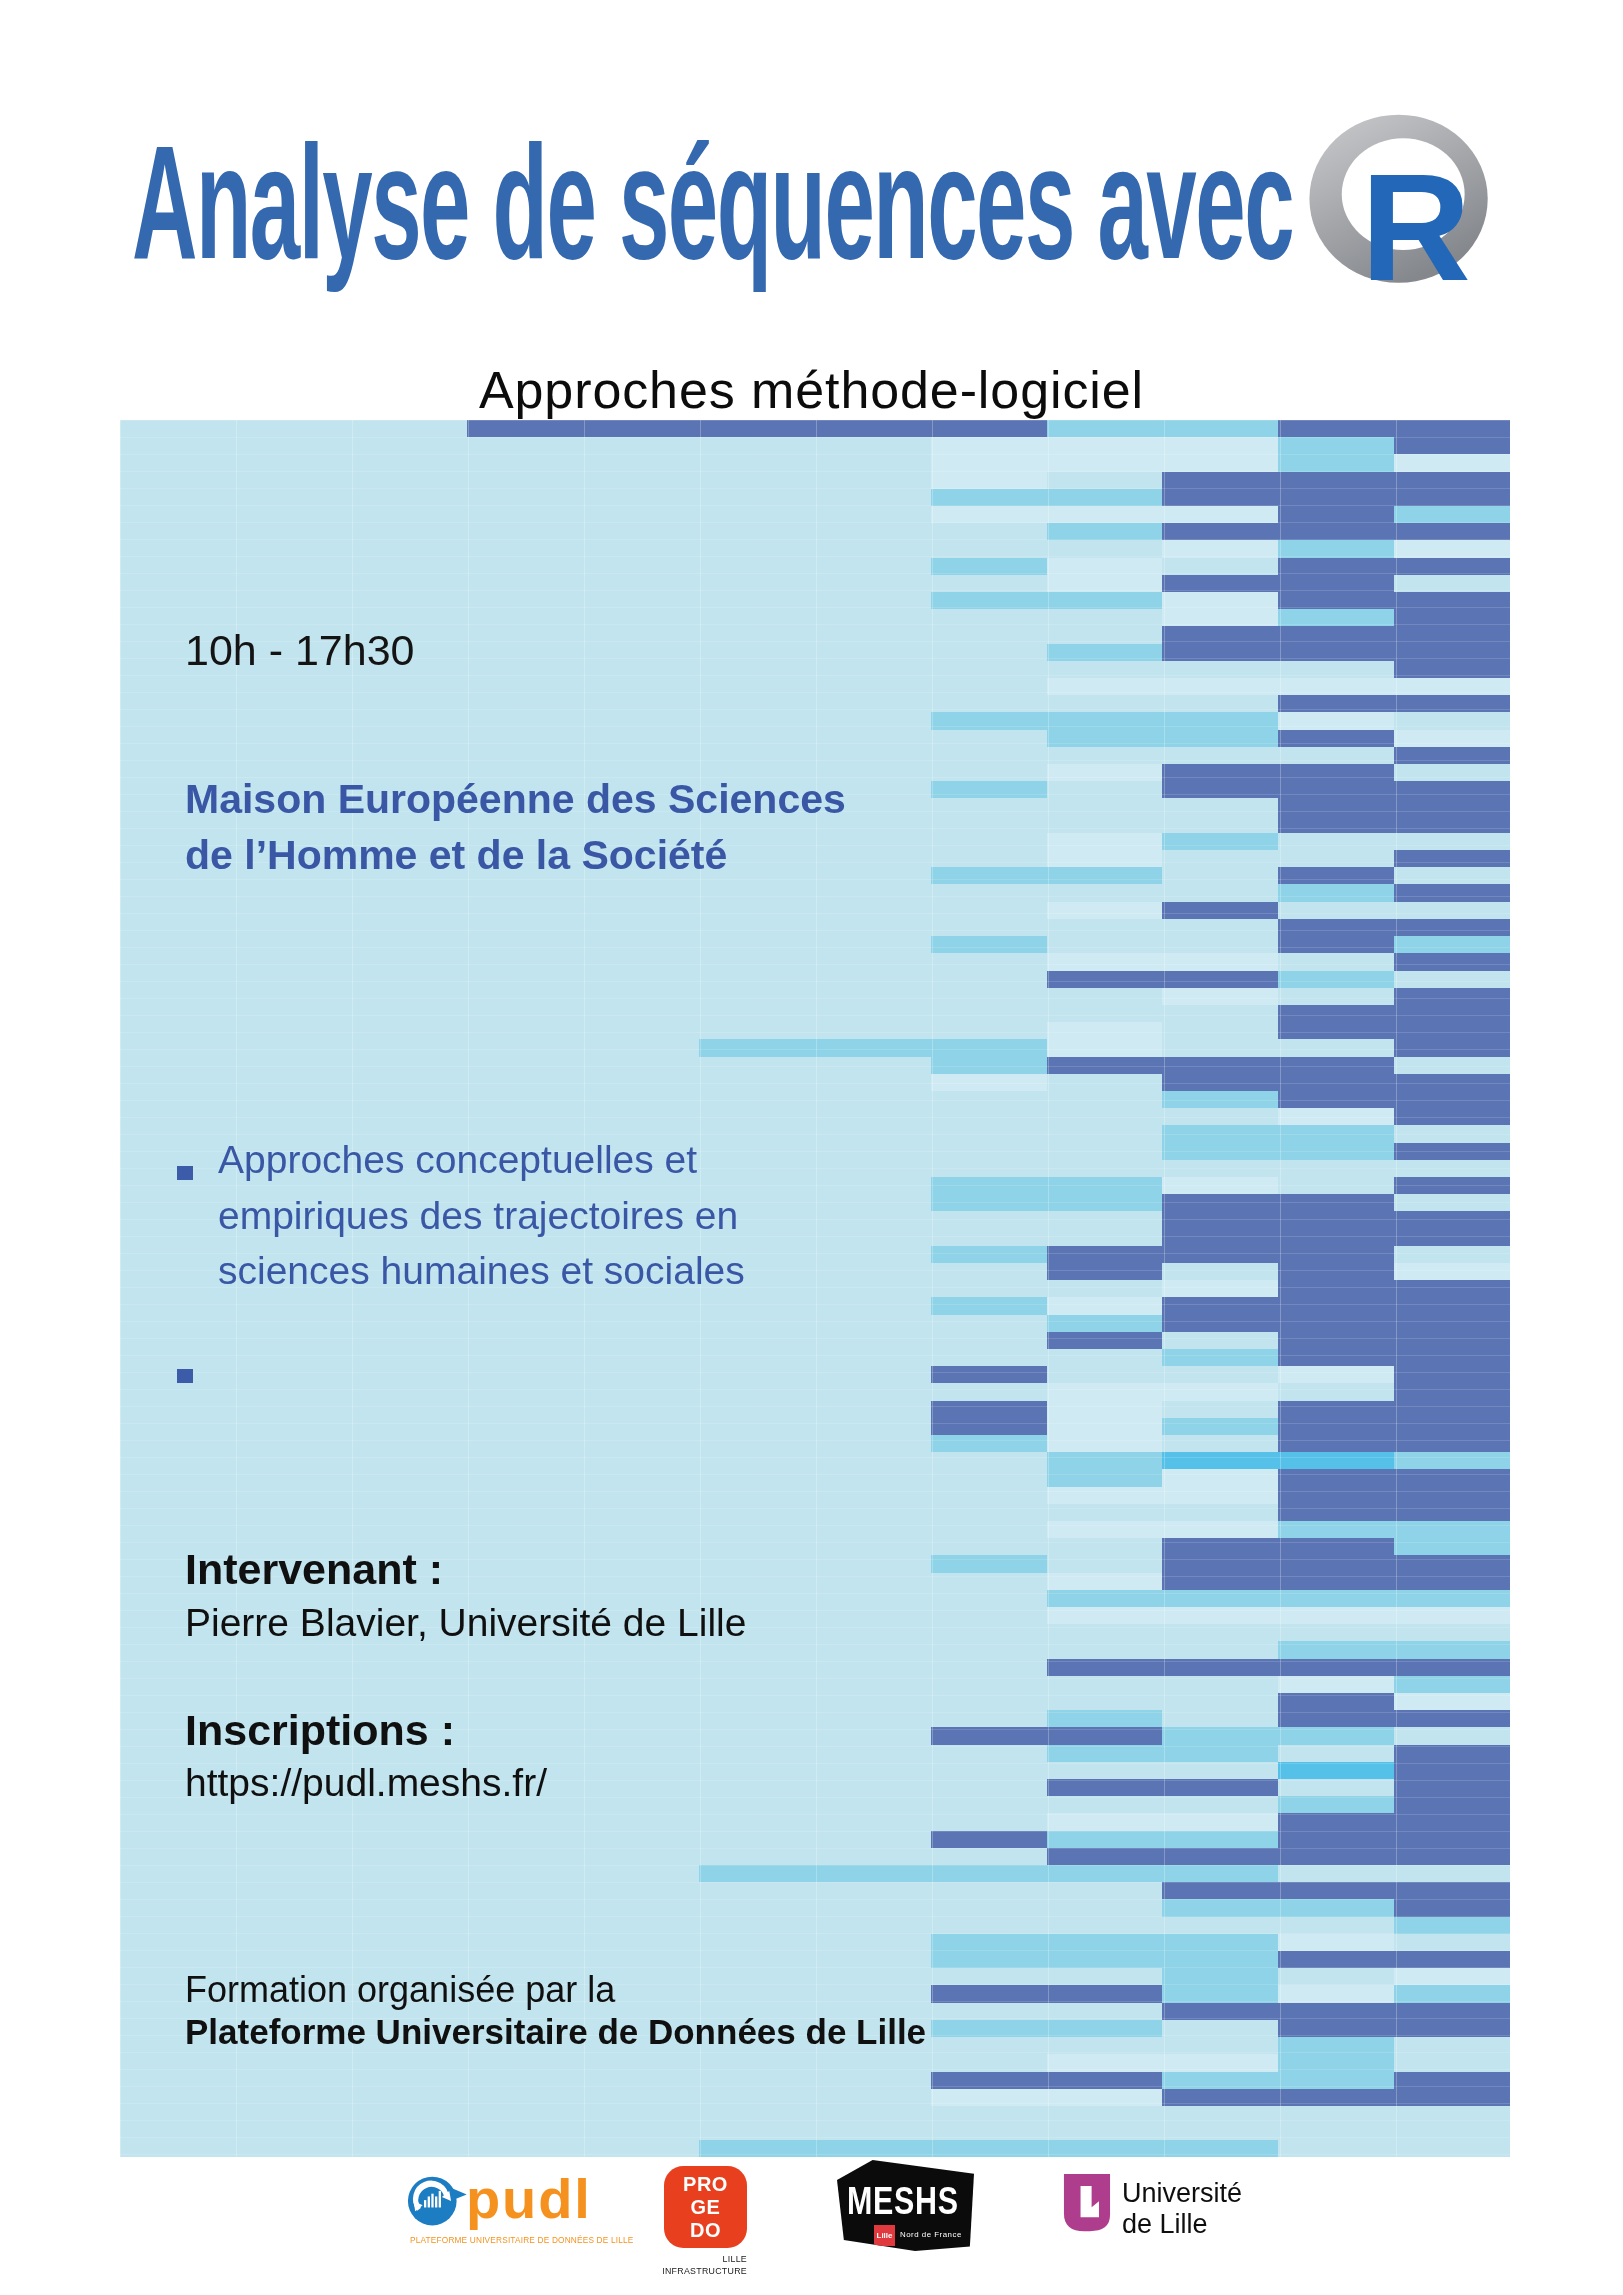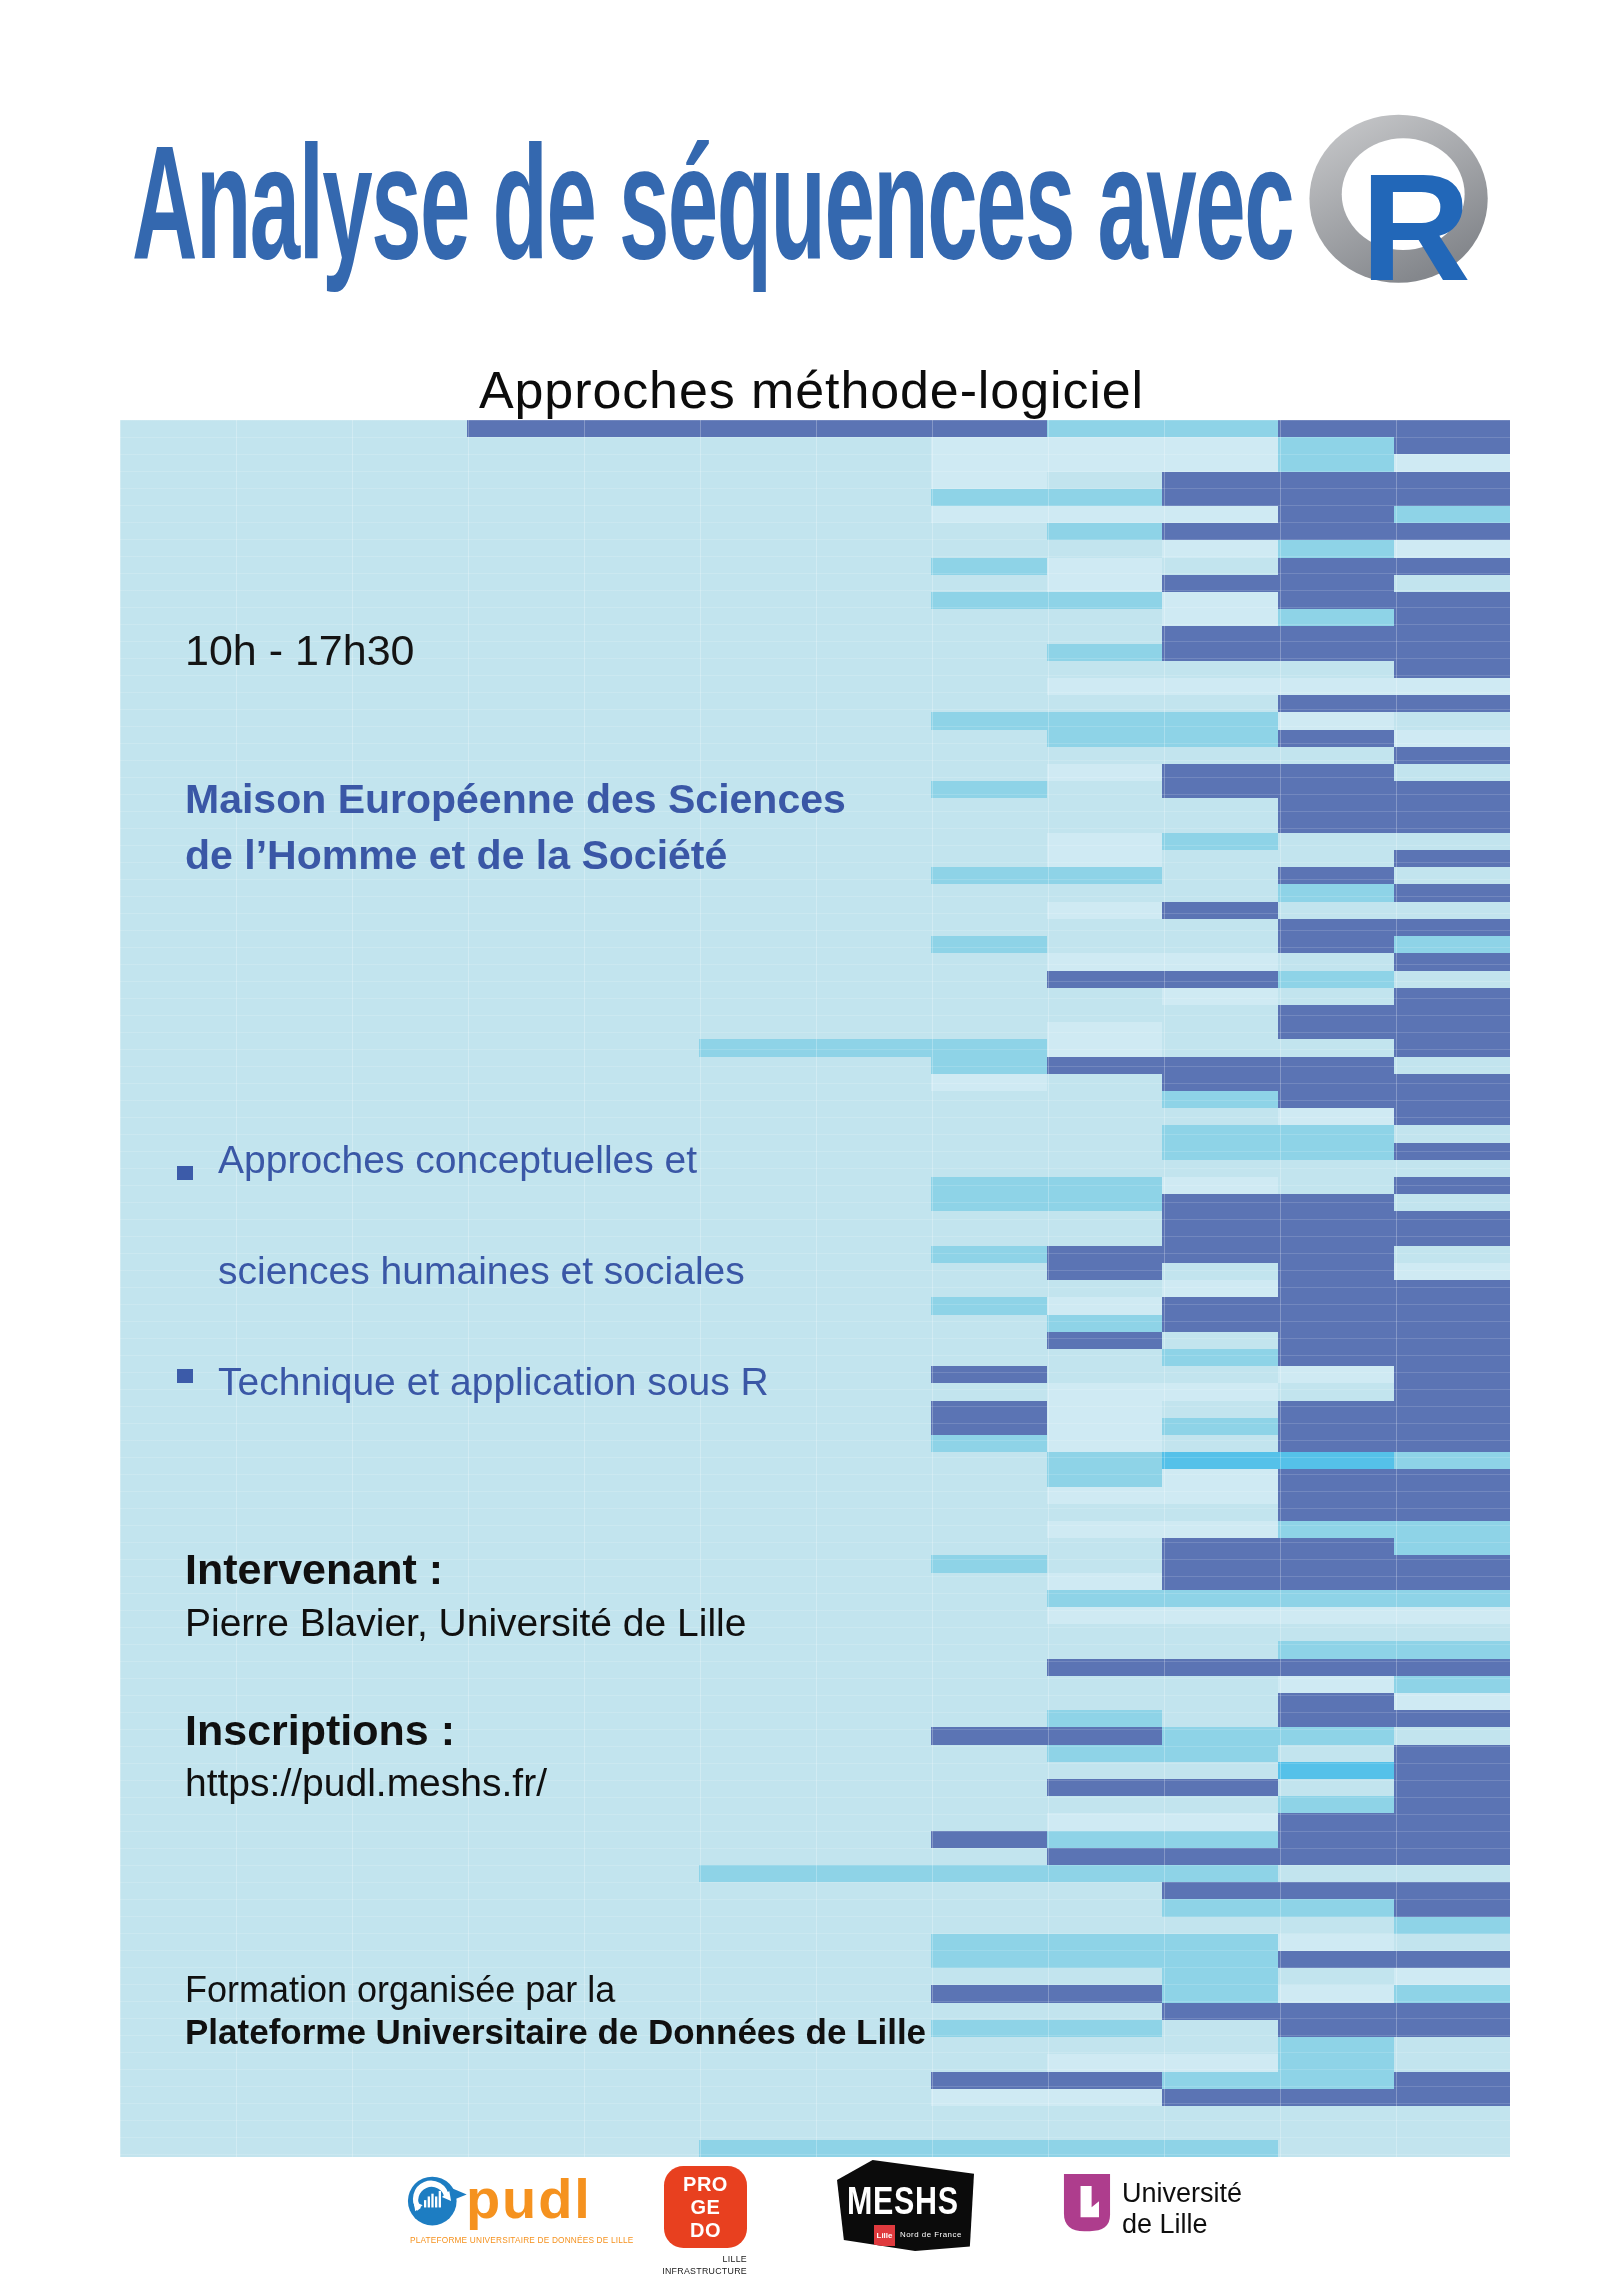--- a/index.html
+++ b/index.html
@@ -1529,24 +1529,24 @@
     </div>
   <div class="grid-overlay"></div>
 
   <div class="box-text t-time">10h - 17h30</div>
 
   <div class="box-text t-venue1">Maison Européenne des Sciences</div>
   <div class="box-text t-venue2">de l’Homme et de la Société</div>
 
   <div class="bullet-square sq1"></div>
   <div class="box-text t-topic tp1a">Approches conceptuelles et</div>
+  <div class="box-text t-topic tp1b">empiriques des trajectoires en</div>
   <div class="box-text t-topic tp1c">sciences humaines et sociales</div>
 
   <div class="bullet-square sq2"></div>
-  <div class="box-text t-topic tp2">Technique et application sous R</div>
 
   <div class="box-text t-speaker-label">Intervenant :</div>
   <div class="box-text t-speaker-name">Pierre Blavier, Université de Lille</div>
 
   <div class="box-text t-reg-label">Inscriptions :</div>
   <div class="box-text t-org1">Formation organisée par la</div>
 
   <div class="box-text t-reg-url">https://pudl.meshs.fr/</div>
   <div class="box-text t-org2">Plateforme Universitaire de Données de Lille</div>
 </div>

